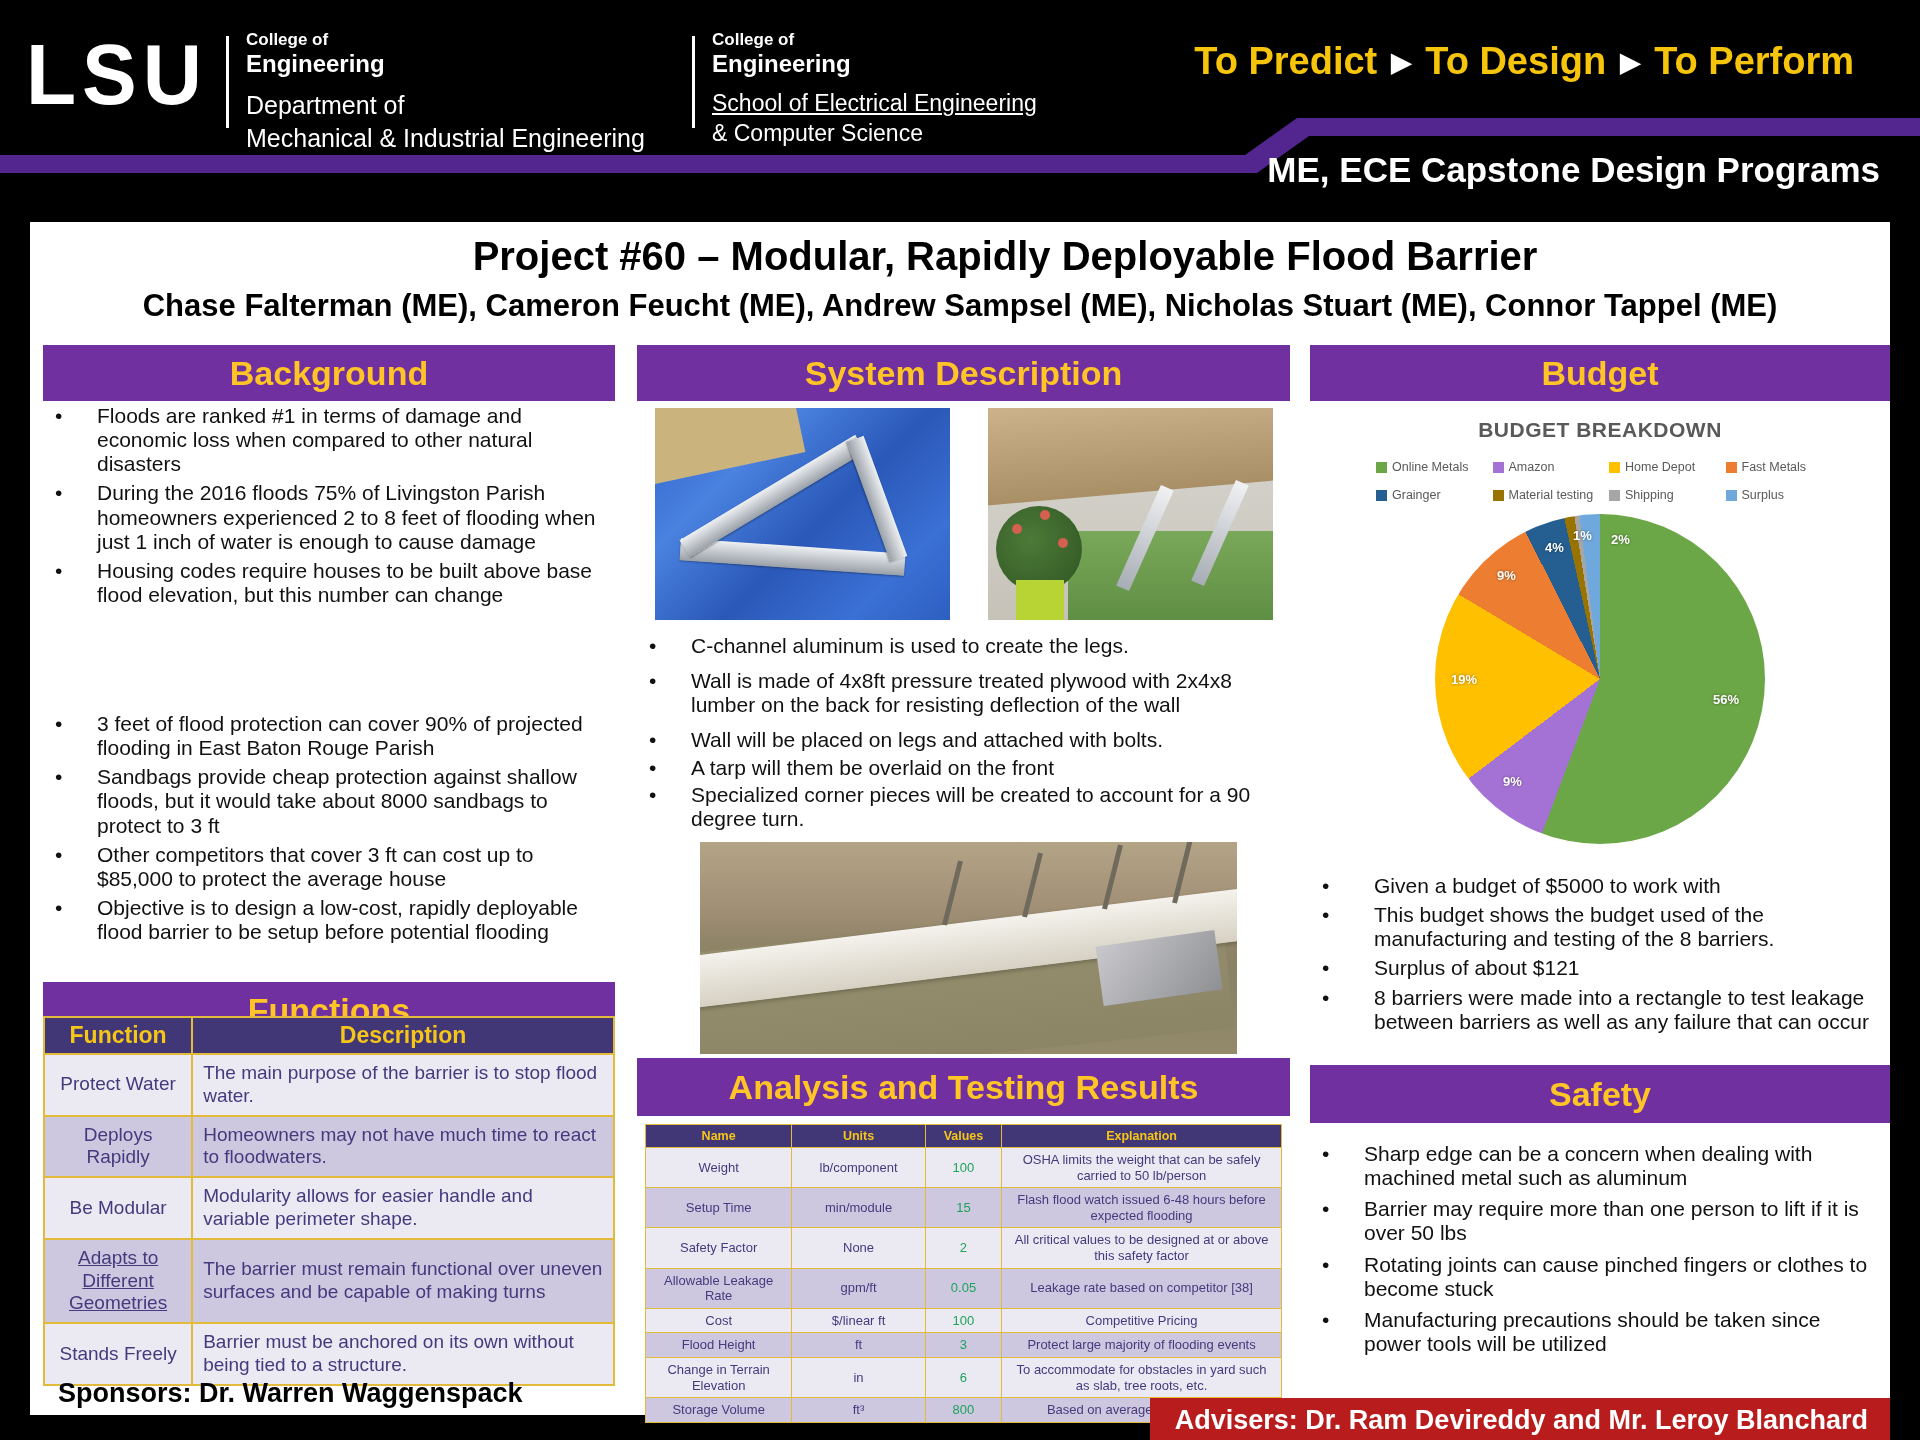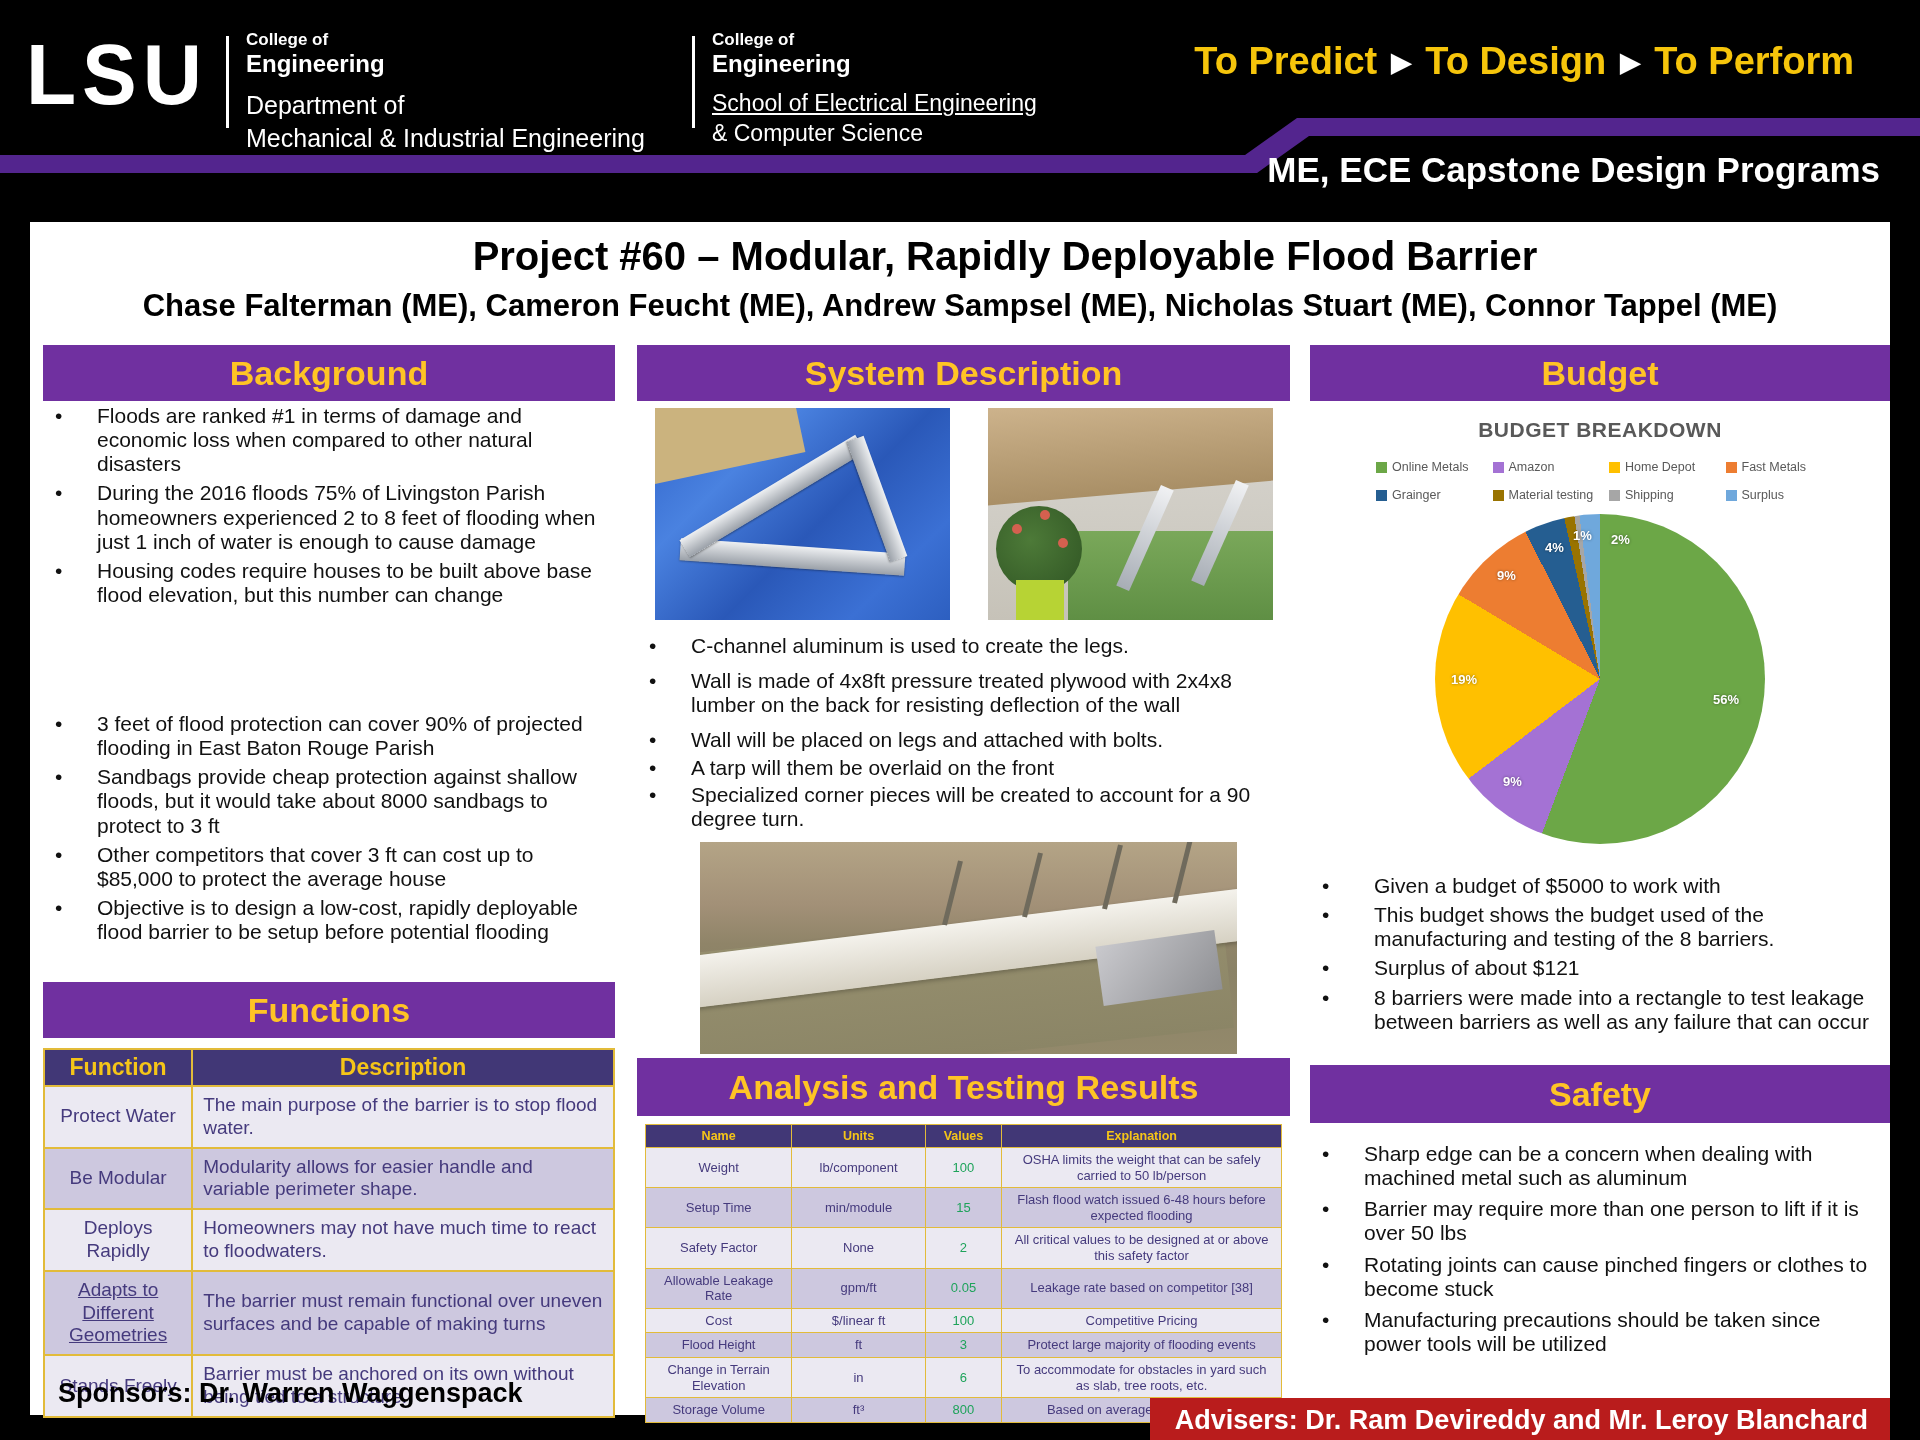--- a/index.html
+++ b/index.html
@@ -136,40 +136,40 @@
     </div>
     <div class="abs" style="top:490px;">
       <ul class="blist">
         <li>3 feet of flood protection can cover 90% of projected flooding in East Baton Rouge Parish</li>
         <li>Sandbags provide cheap protection against shallow floods, but it would take about 8000 sandbags to protect to 3 ft</li>
         <li>Other competitors that cover 3 ft can cost up to $85,000 to protect the average house</li>
         <li>Objective is to design a low-cost, rapidly deployable flood barrier to be setup before potential flooding</li>
       </ul>
     </div>
     <div class="banner" style="top:760px;">Functions</div>
-    <div class="abs" style="top:826px;">
+    <div class="abs" style="top:794px;">
       <table class="func-table">
         <thead>
           <tr>
             <th style="width:26%;">Function</th>
             <th>Description</th>
           </tr>
         </thead>
         <tbody>
           <tr>
             <td class="fn">Protect Water</td>
             <td>The main purpose of the barrier is to stop flood water.</td>
           </tr>
           <tr>
+            <td class="fn">Deploys Rapidly</td>
+            <td>Homeowners may not have much time to react to floodwaters.</td>
+          </tr>
+          <tr>
             <td class="fn">Be Modular</td>
             <td>Modularity allows for easier handle and variable perimeter shape.</td>
-          </tr>
-          <tr>
-            <td class="fn">Deploys Rapidly</td>
-            <td>Homeowners may not have much time to react to floodwaters.</td>
           </tr>
           <tr>
             <td class="fn" style="width:22%;text-decoration:underline;">Adapts to Different Geometries</td>
             <td>The barrier must remain functional over uneven surfaces and be capable of making turns</td>
           </tr>
           <tr>
             <td class="fn">Stands Freely</td>
             <td>Barrier must be anchored on its own without being tied to a structure.</td>
           </tr>
         </tbody>

